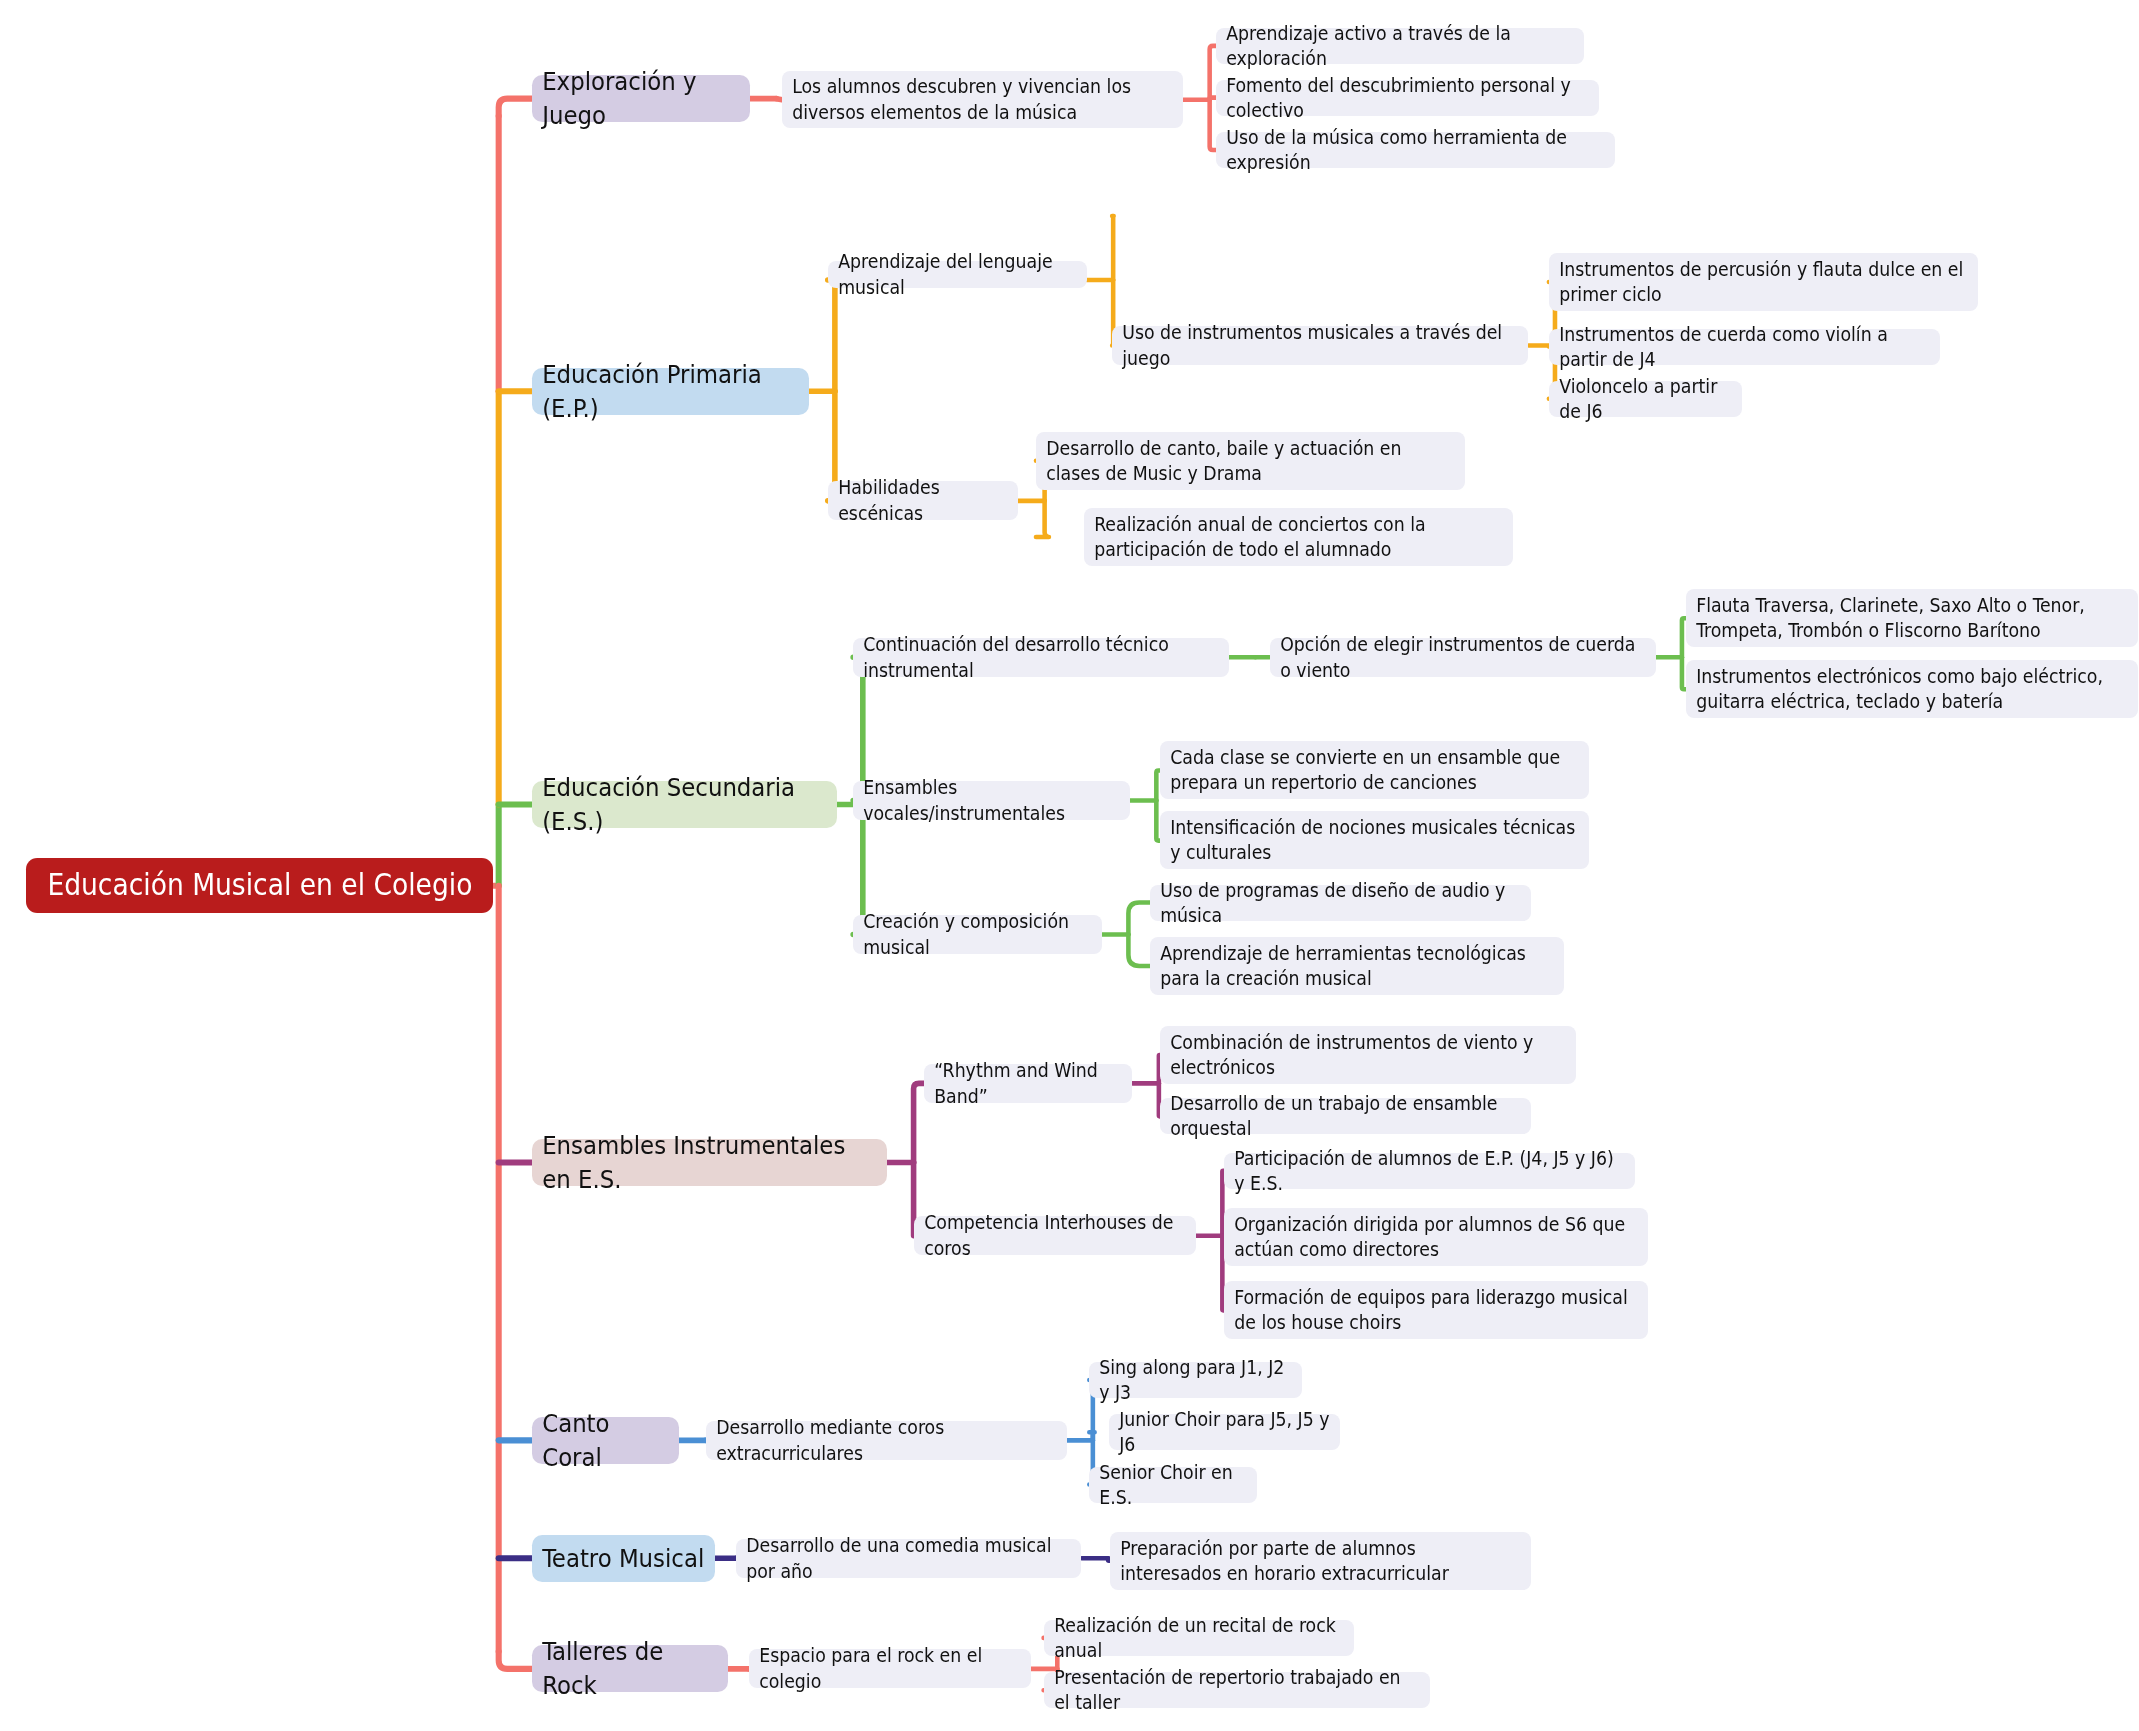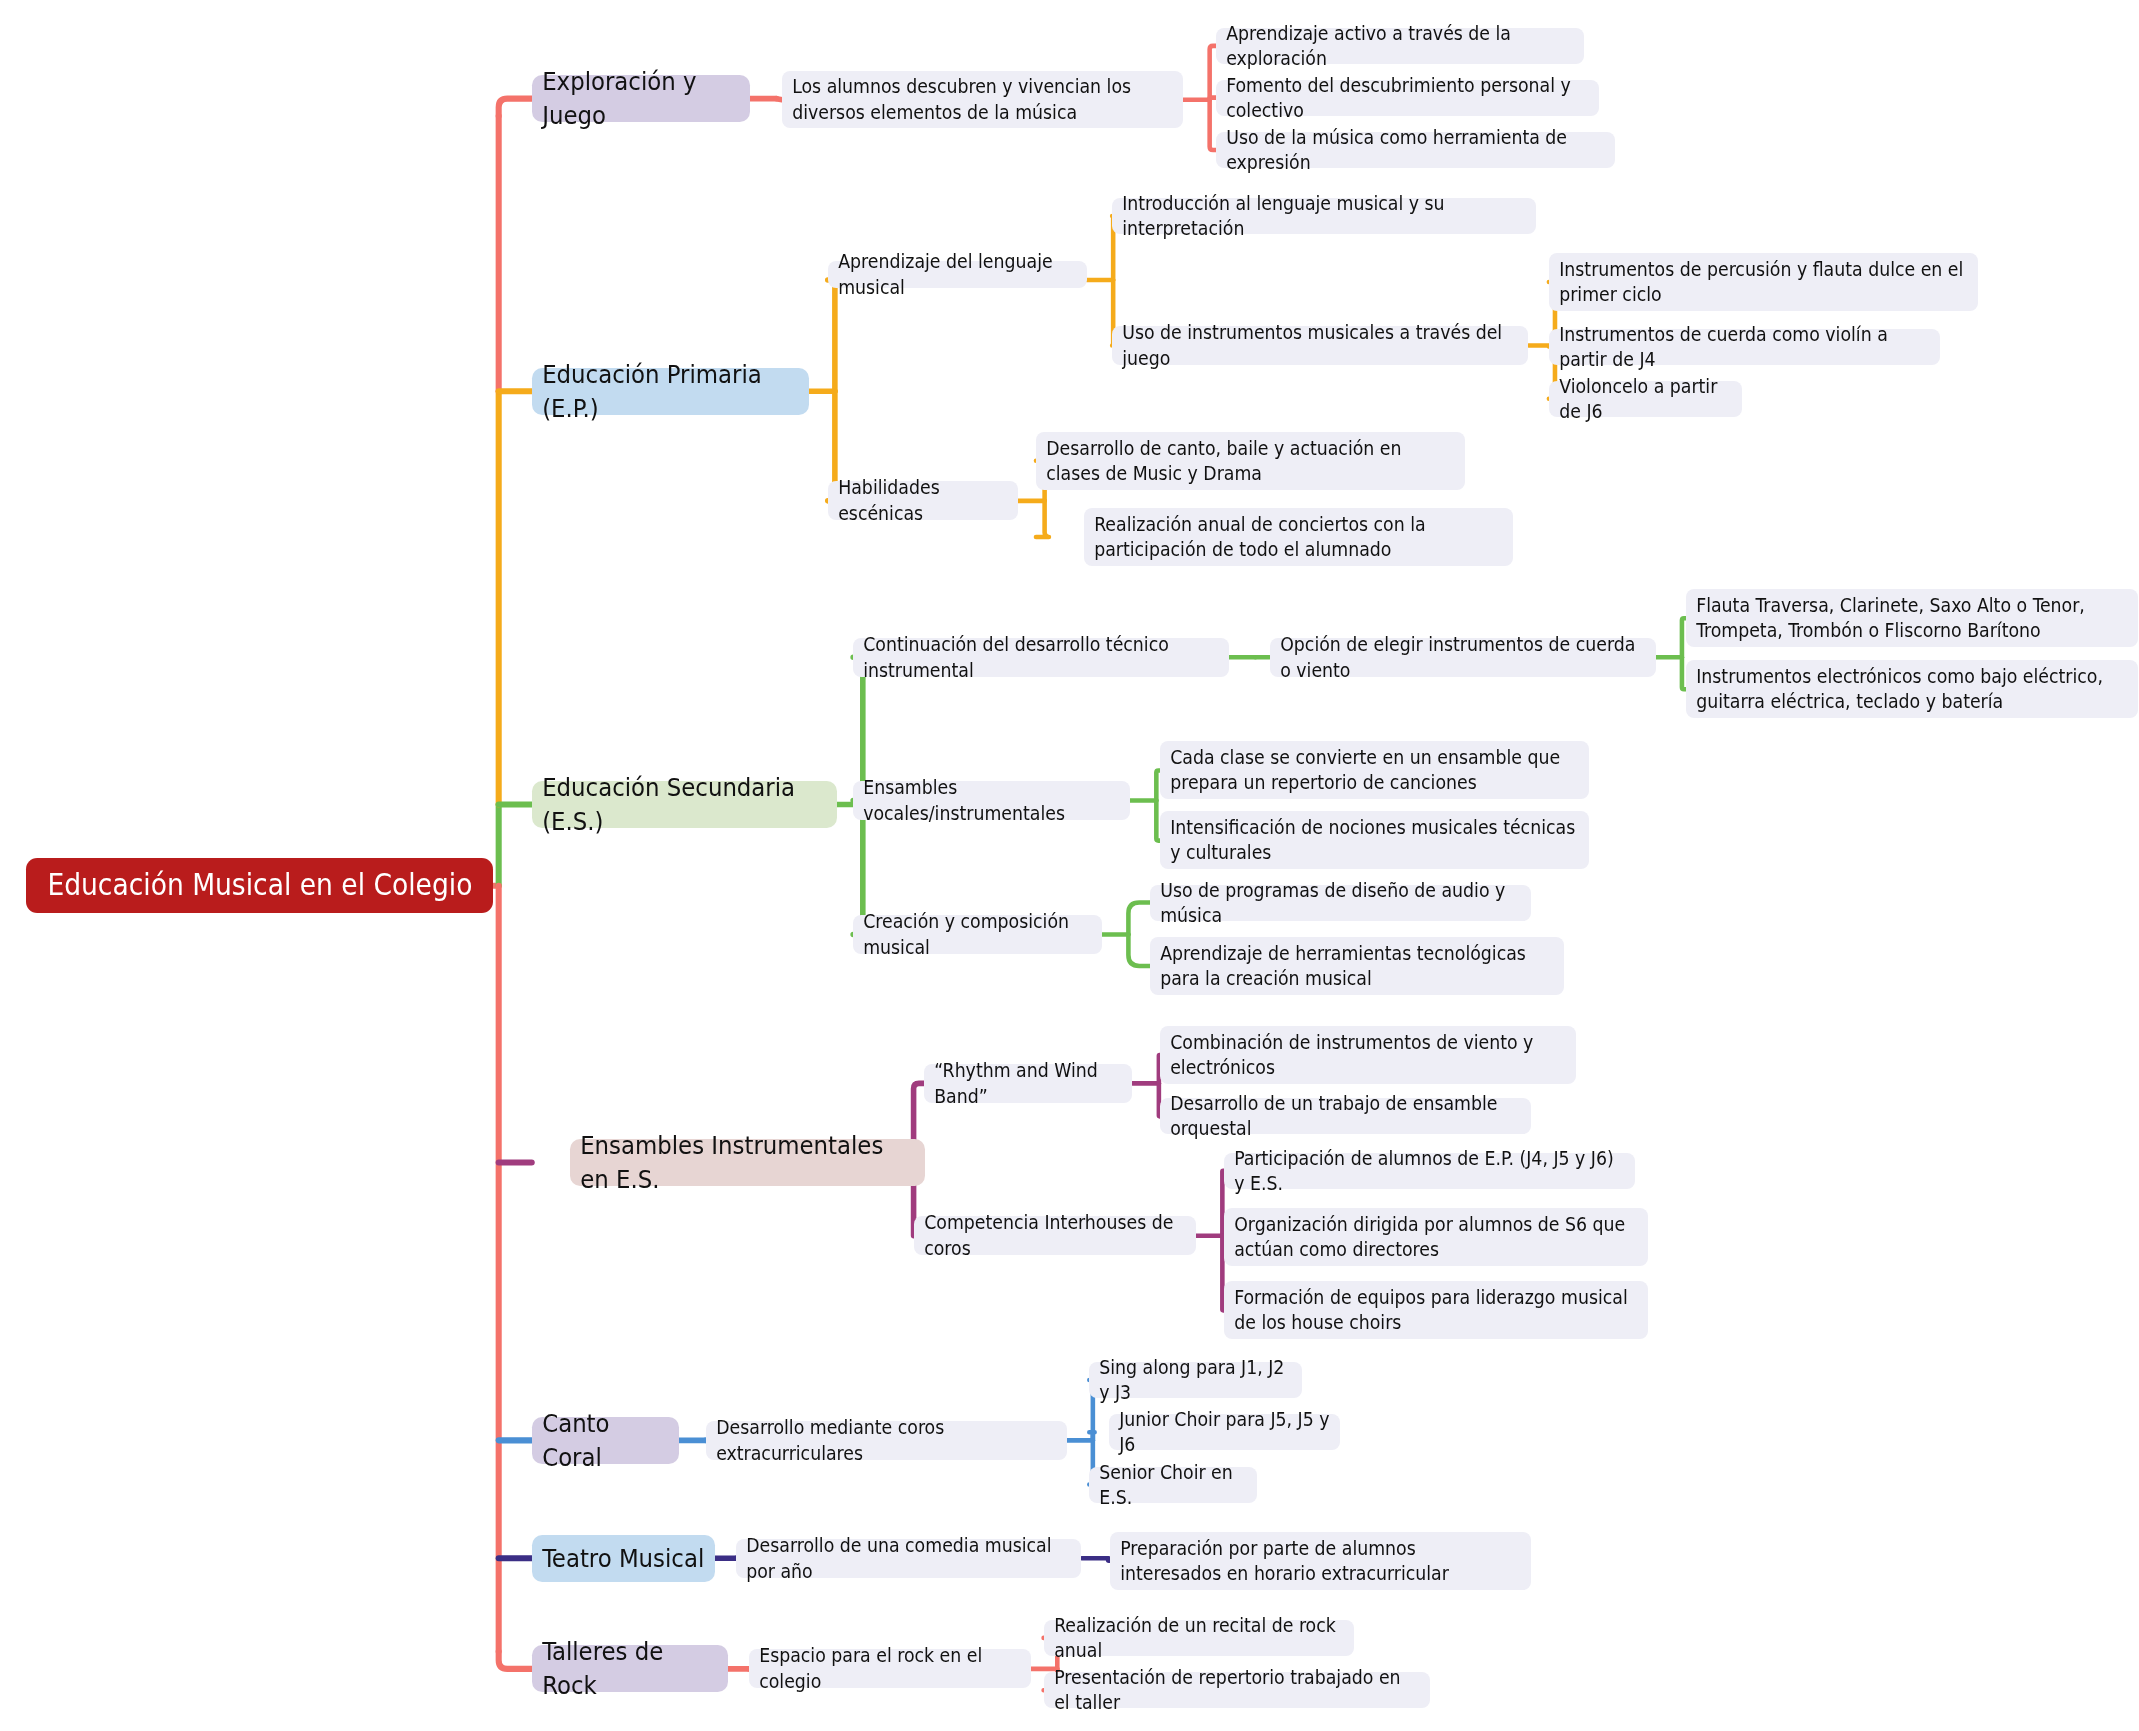--- a/index.html
+++ b/index.html
@@ -8,21 +8,21 @@
   #wires{position:absolute;left:0;top:0;width:2140px;height:1732px;pointer-events:none;}
   .node{position:absolute;box-sizing:border-box;display:flex;align-items:center;
         border-radius:8.1px;padding:5.1px 10.2px;line-height:1.3;}
   .root{background:#b91c1c;color:#ffffff;font-size:29.5px;border-radius:11.2px;padding:11.2px 20.3px;}
   .lvl1{font-size:25.4px;color:#111111;border-radius:10.2px;}
   .lvl2{background:#eeeef6;color:#111111;font-size:19.3px;}
   .lvl3{background:#eeeef6;color:#111111;font-size:19.3px;}
   .c-lav{background:#d4cce3;}
   .c-blue{background:#c2dbf0;}
   .c-green{background:#dbe8cd;}
-  .c-tan{background:#e7d5d3;margin-left:38px;}
+  .c-tan{background:#e7d5d3;}
 </style>
 </head>
 <body>
 
 <div id="stage">
   <svg id="wires" viewBox="0 0 4214 3410" width="2140" height="1732">
       <path d="M972,1744 L982,1744" stroke="#f4726a" stroke-width="12" fill="none" stroke-linecap="round" stroke-linejoin="round"></path>
       <path d="M982,1584 L982,1744" stroke="#6cbe4f" stroke-width="12" fill="none" stroke-linecap="round" stroke-linejoin="round"></path>
       <path d="M982,770 L982,1584" stroke="#f5ab1b" stroke-width="12" fill="none" stroke-linecap="round" stroke-linejoin="round"></path>
       <path d="M982,228 L982,770" stroke="#f4726a" stroke-width="12" fill="none" stroke-linecap="round" stroke-linejoin="round"></path>
@@ -99,21 +99,20 @@
 
   <div class="node lvl1 c-lav" style="left:532px;top:75px;width:218px;height:47px;">Exploración y Juego</div>
   <div class="node lvl2" style="left:782px;top:71px;width:401px;height:57px;">Los alumnos descubren y vivencian los diversos elementos de la música</div>
   <div class="node lvl3" style="left:1216px;top:28px;width:368px;height:36px;">Aprendizaje activo a través de la exploración</div>
   <div class="node lvl3" style="left:1216px;top:80px;width:383px;height:36px;">Fomento del descubrimiento personal y colectivo</div>
   <div class="node lvl3" style="left:1216px;top:132px;width:399px;height:36px;">Uso de la música como herramienta de expresión</div>
 
   <div class="node lvl1 c-blue" style="left:532px;top:368px;width:277px;height:47px;">Educación Primaria (E.P.)</div>
 
   <div class="node lvl2" style="left:828px;top:261px;width:259px;height:27px;">Aprendizaje del lenguaje musical</div>
-  <div class="node lvl3" style="left:1112px;top:198px;width:424px;height:36px;">Introducción al lenguaje musical y su interpretación</div>
   <div class="node lvl2" style="left:1112px;top:326px;width:416px;height:39px;">Uso de instrumentos musicales a través del juego</div>
   <div class="node lvl3" style="left:1549px;top:253px;width:429px;height:58px;">Instrumentos de percusión y flauta dulce en el primer ciclo</div>
   <div class="node lvl3" style="left:1549px;top:329px;width:391px;height:36px;">Instrumentos de cuerda como violín a partir de J4</div>
   <div class="node lvl3" style="left:1549px;top:381px;width:193px;height:36px;">Violoncelo a partir de J6</div>
 
   <div class="node lvl2" style="left:828px;top:481px;width:190px;height:39px;">Habilidades escénicas</div>
   <div class="node lvl3" style="left:1036px;top:432px;width:429px;height:58px;">Desarrollo de canto, baile y actuación en clases de Music y Drama</div>
   <div class="node lvl3" style="left:1036px;top:508px;width:429px;height:58px;margin-left:48px;">Realización anual de conciertos con la participación de todo el alumnado</div>
 
   <div class="node lvl1 c-green" style="left:532px;top:781px;width:305px;height:47px;">Educación Secundaria (E.S.)</div>

